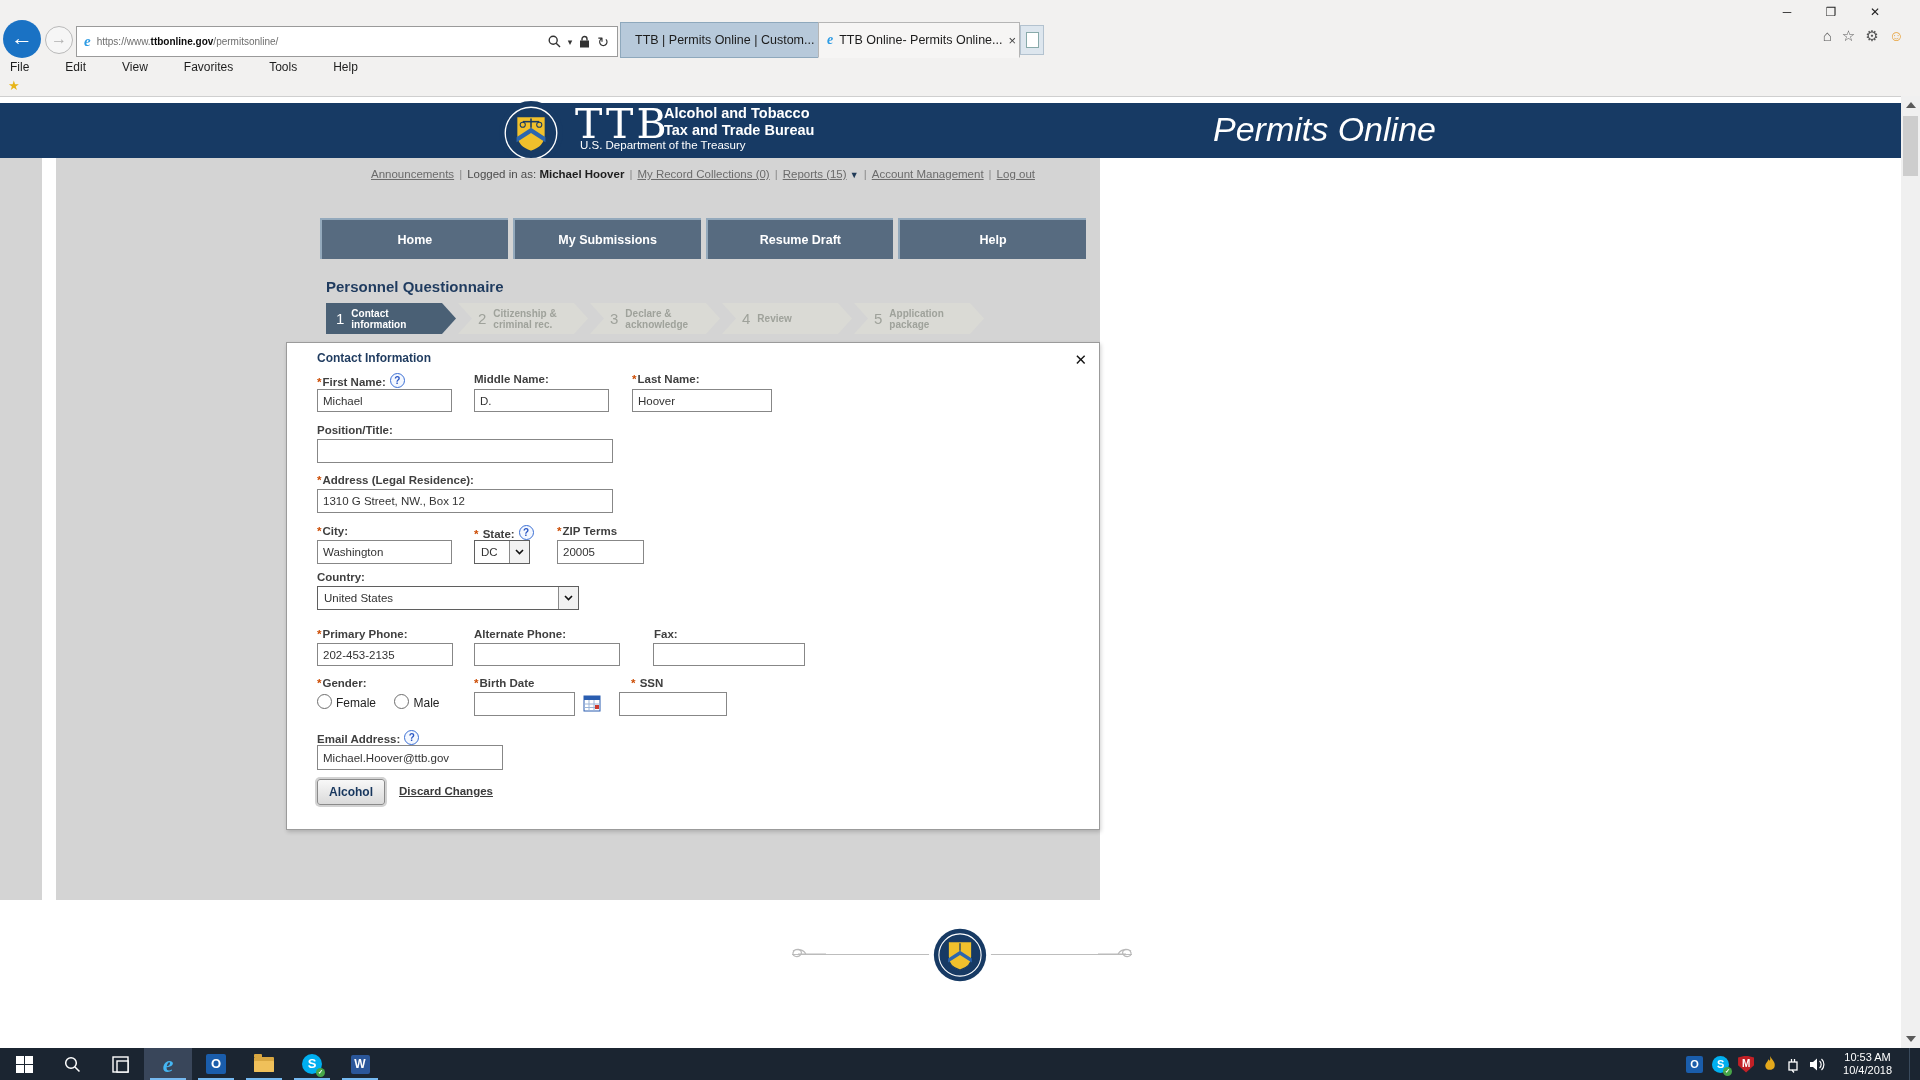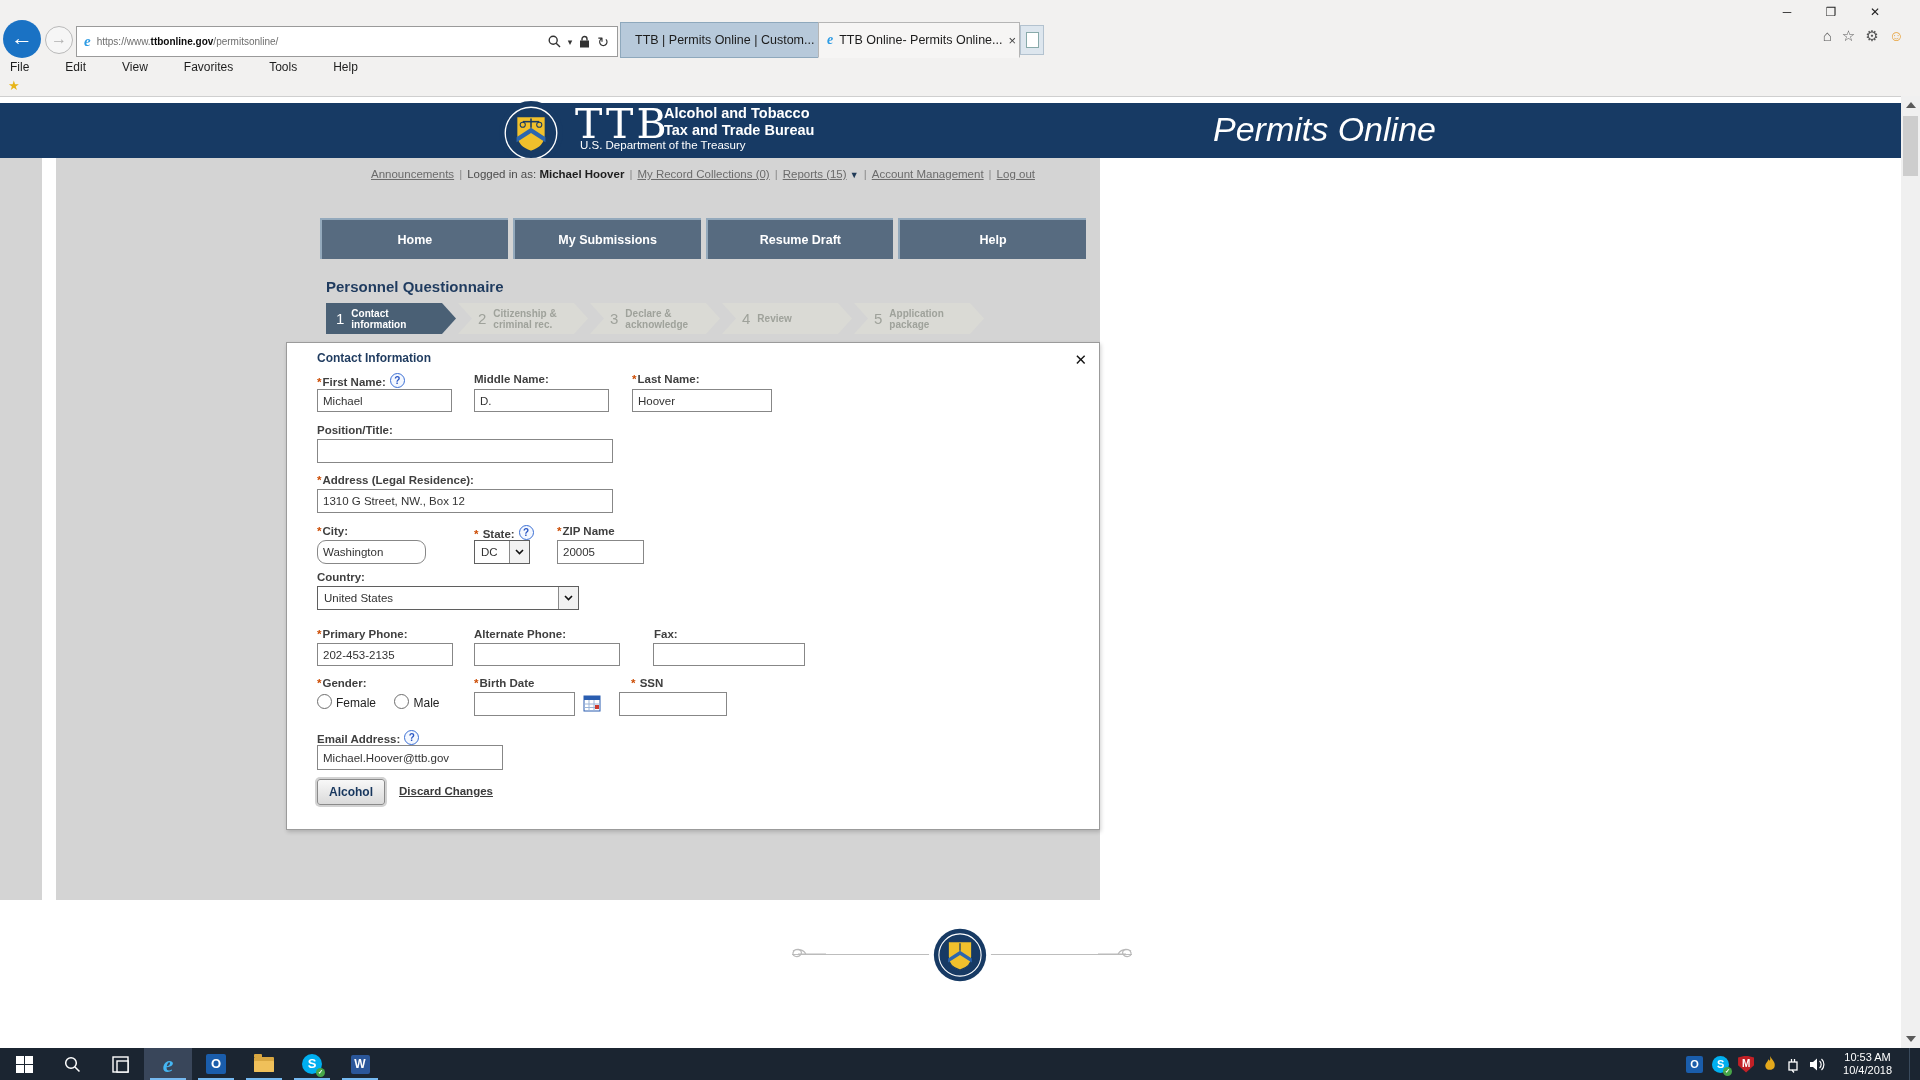--- a/index.html
+++ b/index.html
@@ -259,23 +259,23 @@
     <input class="tin" style="left: 30px; top: 146px; width: 296px; height: 24px;" value="1310 G Street, NW., Box 12">
 
     <div class="flabel" style="left:30px;top:182px;">
         <span><span class="star">*</span><span>City:</span></span>
       </div>
     <div class="flabel" style="left:187px;top:182px;">
         <span><span class="star">*</span> <span>State:</span></span>
         <span class="help">?</span>
       </div>
     <div class="flabel" style="left:270px;top:182px;">
-        <span><span class="star">*</span><span>ZIP Name</span></span>
-      </div>
-    <input class="tin" style="left: 30px; top: 197px; width: 109px; height: 24px; border-radius: 9px;" value="Washington">
+        <span><span class="star">*</span><span>ZIP Terms</span></span>
+      </div>
+    <input class="tin" style="left: 30px; top: 197px; width: 135px; height: 24px;" value="Washington">
     <div class="sel" style="left:187px;top:197px;width:56px;">
       <span class="selval">DC</span>
       <span class="selarw">
           <svg width="9" height="6" viewBox="0 0 9 6">
             <path d="M1 1 L4.5 4.5 L8 1" fill="none" stroke="#111" stroke-width="1.6"></path>
           </svg>
         </span>
     </div>
     <input class="tin" style="left: 270px; top: 197px; width: 87px; height: 24px;" value="20005">
 

